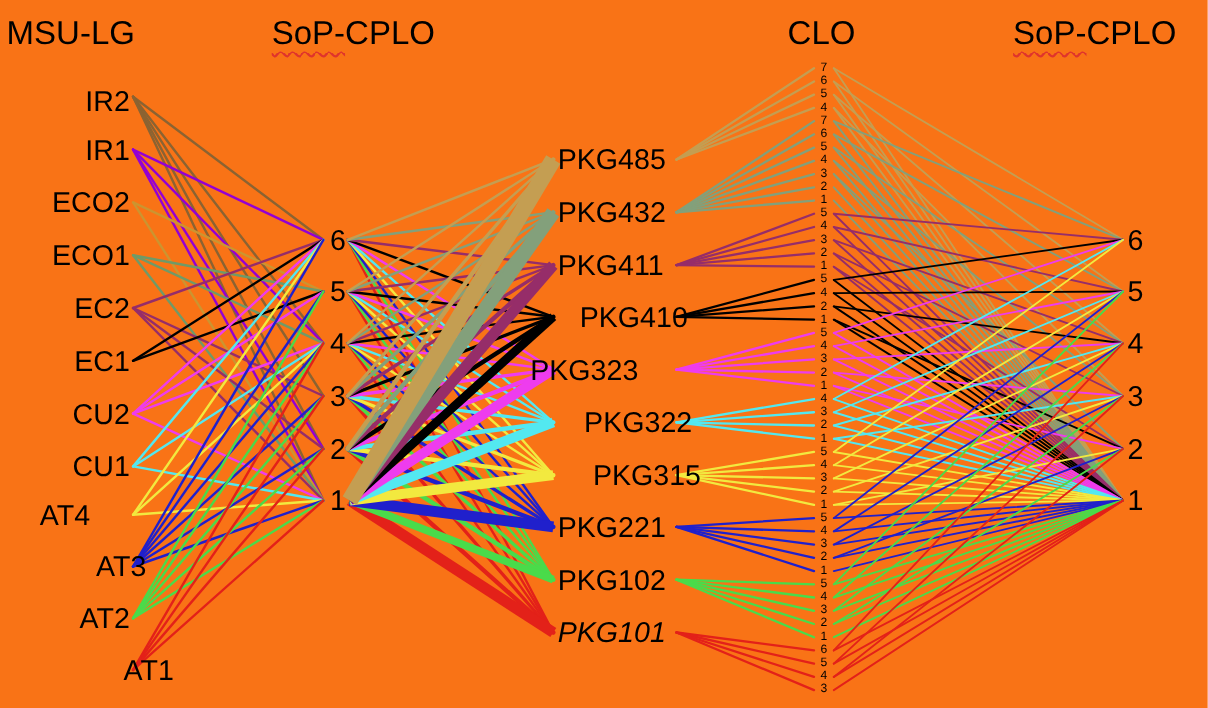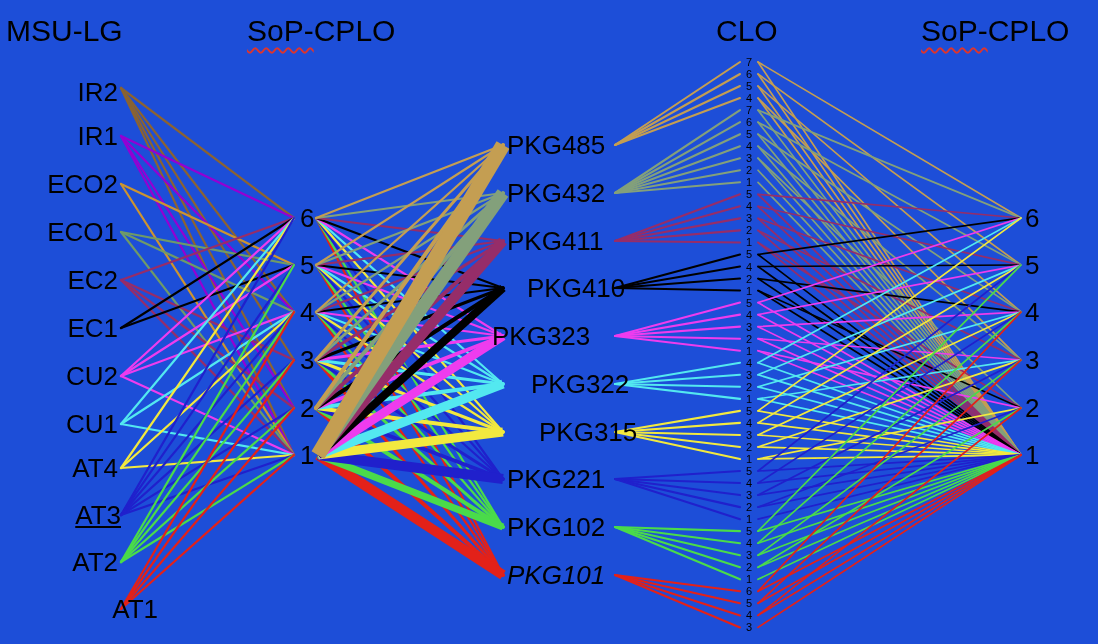--- a/index.html
+++ b/index.html
@@ -1,19 +1,19 @@
 <!DOCTYPE html>
 <html><head>
 <meta charset="utf-8">
 <style>
   html,body{margin:0;padding:0;background:#ffffff;}
   #figure{
     position:relative;
     width:1098px;height:644px;
-    background:#1d4ed8;
+    background:#f97316;
     font-family:"Liberation Sans","DejaVu Sans",sans-serif;
     overflow:hidden;
   }
   #links{position:absolute;left:0;top:0;}
   .hdr{
     position:absolute;top:14px;
     font-size:30px;color:#000;white-space:nowrap;
   }
   .squiggle{
     text-decoration-line:underline;
@@ -290,35 +290,35 @@
 
   <div id="label-layer">
       <div class="nodelabel msu" style="left: 0px; top: 92px;">IR2</div>
       <div class="nodelabel msu" style="left: 0px; top: 136px;">IR1</div>
       <div class="nodelabel msu" style="left: 0px; top: 184px;">ECO2</div>
       <div class="nodelabel msu" style="left: 0px; top: 232px;">ECO1</div>
       <div class="nodelabel msu" style="left: 0px; top: 280px;">EC2</div>
       <div class="nodelabel msu" style="left: 0px; top: 328px;">EC1</div>
       <div class="nodelabel msu" style="left: 0px; top: 376px;">CU2</div>
       <div class="nodelabel msu" style="left: 0px; top: 424px;">CU1</div>
-      <div class="nodelabel msu" style="left: 0px; top: 468px;">AT4</div>
-      <div class="nodelabel msu" style="left: 3px; top: 515px; text-decoration: underline;">AT3</div>
+      <div class="nodelabel msu" style="left: 0px; top: 468px; text-align: center;">AT4</div>
+      <div class="nodelabel msu" style="left: 15px; top: 515px;">AT3</div>
       <div class="nodelabel msu" style="left: 0px; top: 562px;">AT2</div>
       <div class="nodelabel msu" style="left: 0px; top: 609px; margin-left: 40px;">AT1</div>
       <div class="nodelabel num" style="left: 300px; top: 218px;">6</div>
       <div class="nodelabel num" style="left: 300px; top: 265px;">5</div>
       <div class="nodelabel num" style="left: 300px; top: 312px;">4</div>
       <div class="nodelabel num" style="left: 300px; top: 360px;">3</div>
       <div class="nodelabel num" style="left: 300px; top: 408px;">2</div>
       <div class="nodelabel num" style="left: 300px; top: 455px;">1</div>
       <div class="nodelabel pkg" style="left: 507px; top: 145px;">PKG485</div>
       <div class="nodelabel pkg" style="left: 507px; top: 193px;">PKG432</div>
       <div class="nodelabel pkg" style="left: 507px; top: 241px;">PKG411</div>
       <div class="nodelabel pkg" style="left: 507px; top: 288px; margin-left: 20px;">PKG410</div>
-      <div class="nodelabel pkg" style="left: 492px; top: 336px; text-align: center;">PKG323</div>
+      <div class="nodelabel pkg" style="left: 482px; top: 336px; text-align: center;">PKG323</div>
       <div class="nodelabel pkg" style="left: 531px; top: 384px;">PKG322</div>
       <div class="nodelabel pkg" style="left: 507px; top: 432px; margin-left: 32px;">PKG315</div>
       <div class="nodelabel pkg" style="left: 507px; top: 479px;">PKG221</div>
       <div class="nodelabel pkg" style="left: 507px; top: 527px;">PKG102</div>
       <div class="nodelabel pkg" style="left: 507px; top: 575px; font-style: italic;">PKG101</div>
       <div class="nodelabel clo" style="left: 741px; top: 62px;">7</div>
       <div class="nodelabel clo" style="left: 741px; top: 74.03px;">6</div>
       <div class="nodelabel clo" style="left: 741px; top: 86.06px;">5</div>
       <div class="nodelabel clo" style="left: 741px; top: 98.09px;">4</div>
       <div class="nodelabel clo" style="left: 741px; top: 110.12px;">7</div>

